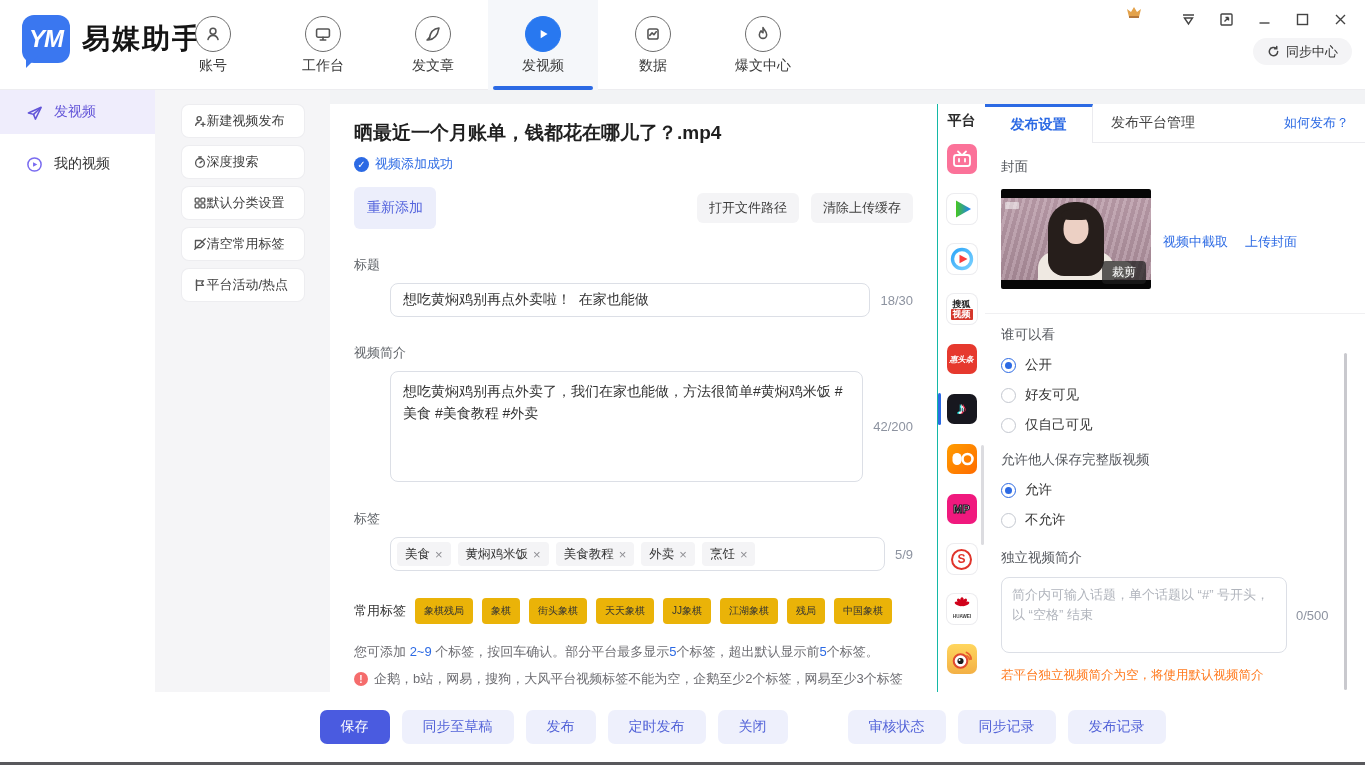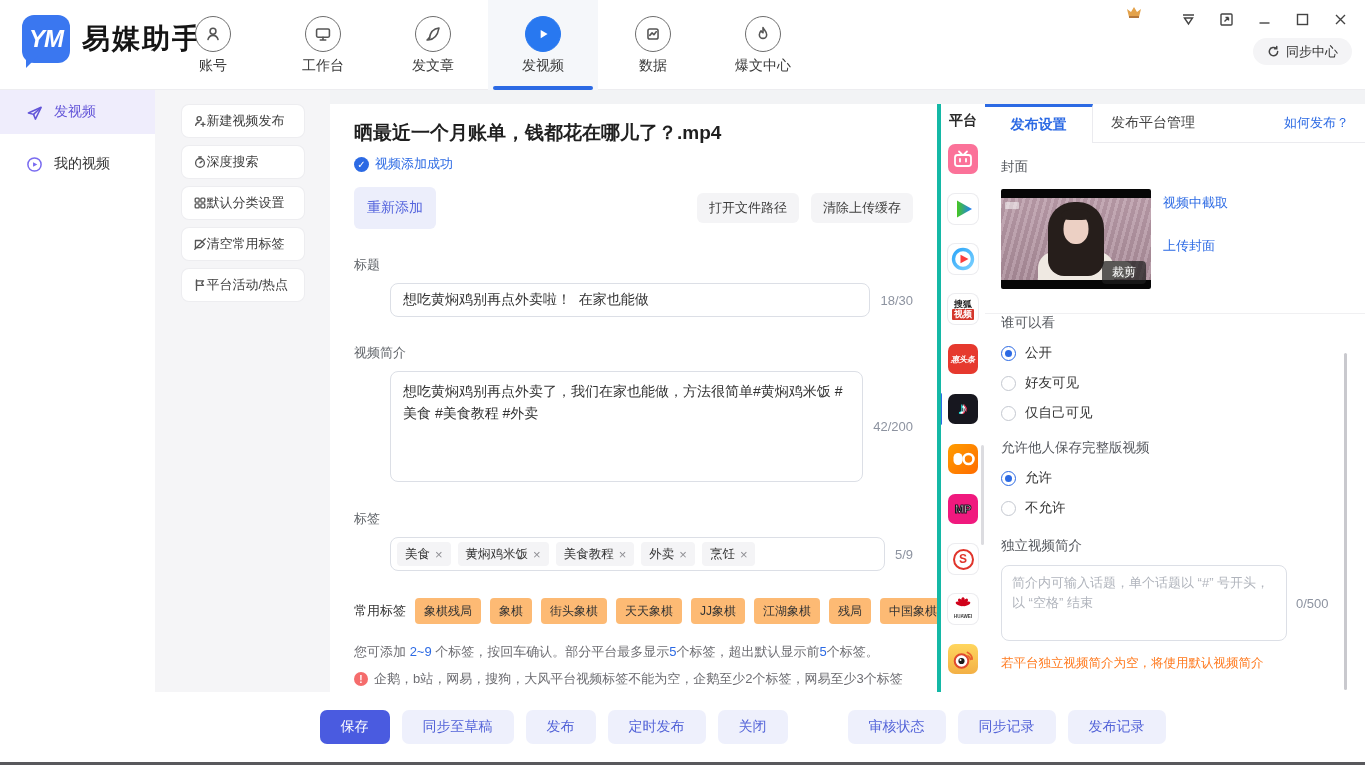--- a/index.html
+++ b/index.html
@@ -65,28 +65,28 @@
   .txt-input { width:506px; height:34px; border:1px solid #dcdfe6; border-radius:8px; padding:0 12px; font-size:14px; color:#333; font-family:inherit; outline:none; background:#fff; }
   .counter { margin-left:10px; font-size:13px; color:#8d93a0; }
   .lab-desc { margin-top:27px; }
   .txt-area { width:506px; height:111px; border:1px solid #dcdfe6; border-radius:8px; padding:8px 12px; font-size:14px; color:#333; line-height:1.6; font-family:inherit; outline:none; resize:none; background:#fff; }
   .lab-tags { margin-top:28px; }
   .tagbox { width:506px; height:34px; border:1px solid #dcdfe6; border-radius:8px; display:flex; align-items:center; gap:7px; padding:0 6px; overflow:hidden; background:#fff; }
   .tag-chip { background:#f4f4f6; border-radius:4px; height:24px; display:flex; align-items:center; gap:5px; padding:0 8px; font-size:12.5px; color:#333; white-space:nowrap; }
   .tag-x { color:#8f8f94; font-size:13px; cursor:pointer; }
   .common-row { display:flex; align-items:center; gap:9px; margin-top:27px; flex-wrap:nowrap; }
   .common-lab { font-size:13px; color:#333; white-space:nowrap; }
-  .c-chip { background:#fdba74; border-radius:4px; height:26px; display:flex; align-items:center; padding:0 9px; font-size:12px; color:#333; white-space:nowrap; cursor:pointer; }
+  .c-chip { background:#eab308; border-radius:4px; height:26px; display:flex; align-items:center; padding:0 9px; font-size:10px; color:#333; white-space:nowrap; cursor:pointer; }
   .tip1 { margin-top:19px; font-size:13px; color:#6d6d72; }
   .tip-blue { color:#2c6ae4; }
   .tip2 { margin-top:9px; font-size:13px; color:#6d6d72; display:flex; align-items:center; gap:6px; }
   .exc { width:14px; height:14px; border-radius:50%; background:#f56c6c; color:#fff; font-size:10px; font-weight:bold; display:flex; align-items:center; justify-content:center; flex:none; }
 
   
-  .pcol { position:absolute; left:937px; top:104px; width:48px; height:588px; background:#fff; border-left:4px solid #14b8a6; padding-top:8px; display:flex; flex-direction:column; align-items:center; overflow:hidden; }
+  .pcol { position:absolute; left:937px; top:104px; width:48px; height:588px; background:#fff; border-left:1px solid #14b8a6; padding-top:8px; display:flex; flex-direction:column; align-items:center; overflow:hidden; }
   .pcol-lab { font-size:14px; font-weight:bold; color:#2b2b2b; margin-bottom:14px; }
   .picon { width:30px; height:30px; border-radius:7px; margin-bottom:20px; position:relative; display:flex; align-items:center; justify-content:center; cursor:pointer; flex:none; }
   .picon svg { position:absolute; left:0; top:0; width:30px; height:30px; }
   .pc-white { background:#fff; box-shadow:0 0 0 1px #ececef; }
   .sel-bar { position:absolute; left:-9px; top:-1px; width:3px; height:32px; background:#2c6ae4; border-radius:2px; }
   .pcol-scroll { position:absolute; right:1px; top:341px; width:3px; height:100px; background:#dcdce0; border-radius:2px; }
   .sohu-t { font-size:9px; font-weight:bold; color:#1c1c1c; line-height:10px; letter-spacing:0; }
   .sohu-b { font-size:9px; font-weight:bold; color:#fff; background:#d5372c; line-height:11px; padding:0 2px; border-radius:1px; }
   .htt { font-size:8px; font-weight:bold; font-style:italic; color:#fff; }
   .dy-note { color:#fff; font-size:17px; text-shadow:-1.5px 0 0 #25f4ee, 1.5px 0 0 #fe2c55; }
@@ -104,24 +104,24 @@
   .cover-row { display:flex; margin-top:13px; gap:12px; }
   .cover { width:150px; height:100px; background:#060606; position:relative; border-radius:2px; overflow:hidden; flex:none; cursor:pointer; }
   .cv-frame { position:absolute; left:0; right:0; top:9px; bottom:9px; background:repeating-linear-gradient(105deg, rgba(255,255,255,.13) 0 3px, rgba(0,0,0,.05) 3px 7px), linear-gradient(180deg,#bb9daa,#a98b98); }
   .cv-blouse { position:absolute; left:50%; bottom:9px; transform:translateX(-50%); width:76px; height:28px; background:#efe9e2; border-radius:16px 16px 0 0; }
   .cv-sleeve { position:absolute; right:18px; bottom:10px; width:26px; height:18px; background:#efe9e2; border-radius:10px; }
   .cv-hair { position:absolute; left:50%; top:13px; transform:translateX(-50%); width:56px; height:74px; background:#261e1b; border-radius:26px 26px 16px 16px; }
   .cv-face { position:absolute; left:50%; top:24px; transform:translateX(-50%); width:25px; height:31px; background:#ecd0c4; border-radius:50% 50% 46% 46%; }
   .cv-fringe { position:absolute; left:50%; top:20px; transform:translateX(-50%); width:29px; height:11px; background:#261e1b; border-radius:50% 50% 30% 30%; }
   .cv-wm { position:absolute; left:4px; top:13px; width:14px; height:7px; background:rgba(255,255,255,.5); border-radius:1px; }
   .crop-badge { position:absolute; right:5px; bottom:5px; background:rgba(30,30,30,.72); color:#fff; font-size:12px; padding:3px 10px; border-radius:4px; cursor:pointer; }
-  .cover-links { display:flex; flex-direction:column; gap:25px; padding-top:5px; }
+  .cover-links { display:flex; flex-direction:row; gap:17px; padding-top:5px;align-items:center; }
   .blue-link { font-size:13px; color:#2c6ae4; cursor:pointer; }
   .r-divider { border-bottom:1px solid #f0f0f2; margin:24px -16px 0 -16px; }
-  .sec-lab { }
+  .sec-lab { margin-top:12px; }
   .radio-row { display:flex; align-items:center; gap:9px; margin-top:12px; cursor:pointer; }
   .radio { width:15px; height:15px; border-radius:50%; border:1px solid #c4c8d0; background:#fff; position:relative; flex:none; }
   .radio.on { border-color:#2c6ae4; }
   .radio.on::after { content:""; position:absolute; left:3px; top:3px; width:7px; height:7px; border-radius:50%; background:#2c6ae4; }
   .radio-lb { font-size:13.5px; color:#333; }
   .r-ta-row { display:flex; align-items:center; margin-top:10px; }
   .r-ta { width:286px; height:76px; border:1px solid #dcdfe6; border-radius:8px; padding:7px 10px; font-size:13px; color:#333; line-height:1.55; font-family:inherit; outline:none; resize:none; background:#fff; }
   .r-ta::placeholder { color:#b0b4bc; }
   .r-counter { margin-left:9px; font-size:13px; color:#8d93a0; }
   .orange-note { margin-top:14px; font-size:12.5px; color:#ff7a1f; }

